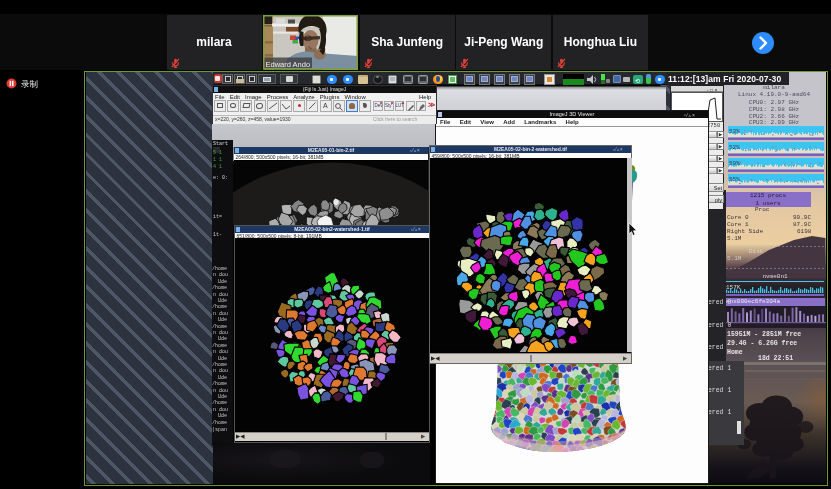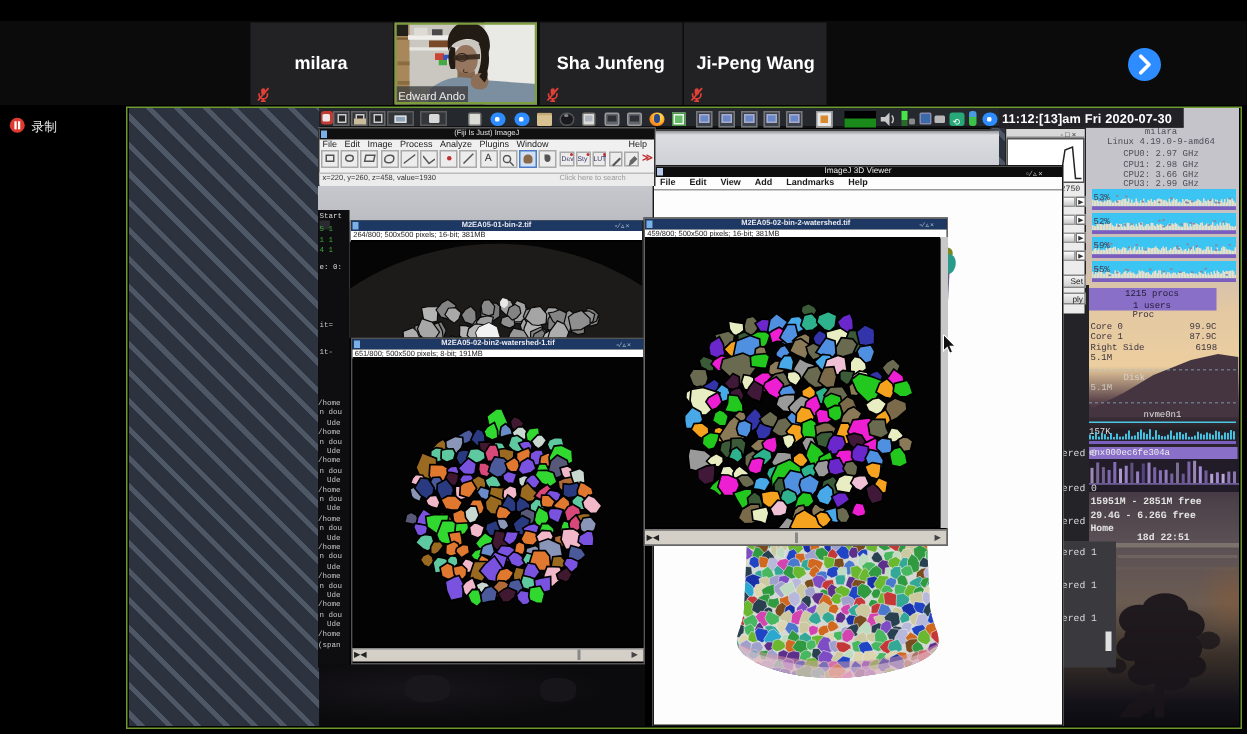--- a/index.html
+++ b/index.html
@@ -28,20 +28,31 @@
 <g stroke="#e04038" fill="none" stroke-width="1.1">
 <rect x="3.1" y="0.8" width="2.8" height="4.6" rx="1.4" fill="#e04038" stroke="none"></rect>
 <path d="M1.7 4.2 v0.9 a2.8 2.8 0 0 0 5.6 0 v-0.9"></path>
 <path d="M4.5 8 v1.4 M2.9 9.4 h3.2"></path>
 <path d="M1 9 L8 0.8" stroke-width="1.2"></path>
 </g>
       </svg>
     </div>
 <div class="abs" style="left:456.3px;top:15px;width:95px;height:54.5px;background:#222224">
 <div class="abs" style="left:0;top:0;width:95px;height:54.5px;display:flex;align-items:center;justify-content:center;color:#fff;font-size:12px;font-weight:bold">Ji-Peng Wang</div>
+      <svg class="abs" style="left:4px;top:43px" width="9" height="10" viewBox="0 0 9 10">
+<g stroke="#e04038" fill="none" stroke-width="1.1">
+<rect x="3.1" y="0.8" width="2.8" height="4.6" rx="1.4" fill="#e04038" stroke="none"></rect>
+<path d="M1.7 4.2 v0.9 a2.8 2.8 0 0 0 5.6 0 v-0.9"></path>
+<path d="M4.5 8 v1.4 M2.9 9.4 h3.2"></path>
+<path d="M1 9 L8 0.8" stroke-width="1.2"></path>
+</g>
+      </svg>
+    </div>
+<div class="abs" style="left:552.9px;top:15px;width:95px;height:54.5px;background:#222224">
+<div class="abs" style="left:0;top:0;width:95px;height:54.5px;display:flex;align-items:center;justify-content:center;color:#fff;font-size:12px;font-weight:bold">Honghua Liu</div>
       <svg class="abs" style="left:4px;top:43px" width="9" height="10" viewBox="0 0 9 10">
 <g stroke="#e04038" fill="none" stroke-width="1.1">
 <rect x="3.1" y="0.8" width="2.8" height="4.6" rx="1.4" fill="#e04038" stroke="none"></rect>
 <path d="M1.7 4.2 v0.9 a2.8 2.8 0 0 0 5.6 0 v-0.9"></path>
 <path d="M4.5 8 v1.4 M2.9 9.4 h3.2"></path>
 <path d="M1 9 L8 0.8" stroke-width="1.2"></path>
 </g>
       </svg>
     </div>
 

